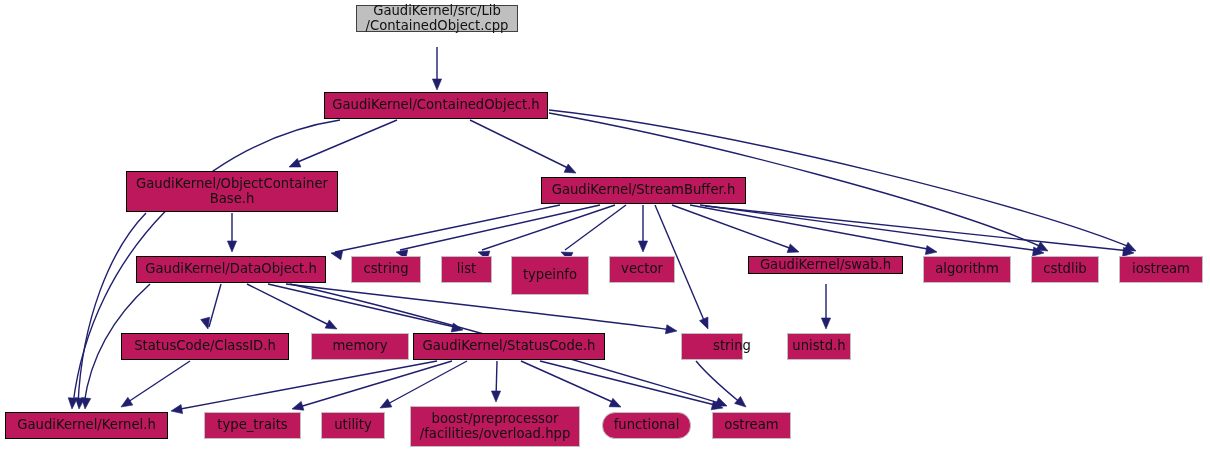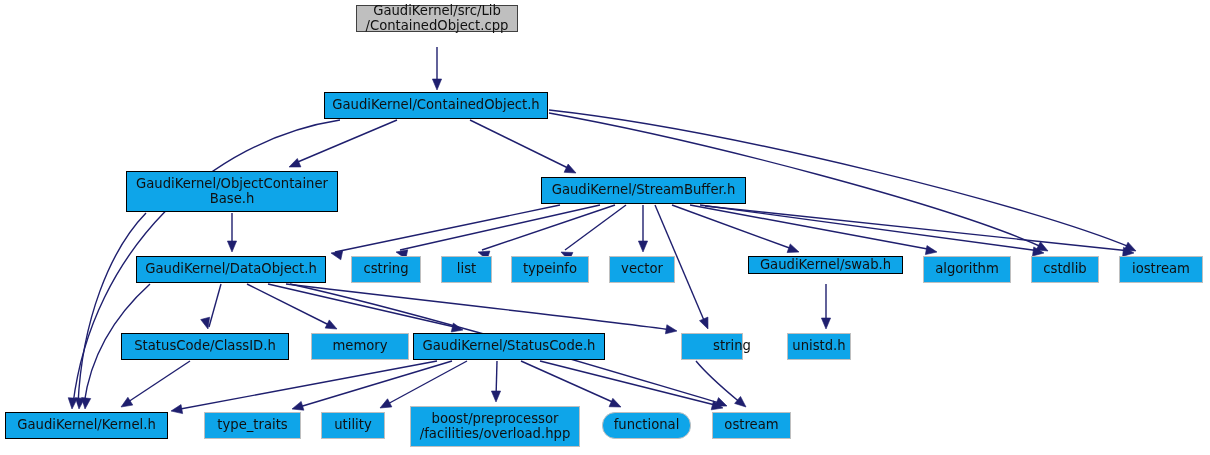--- a/index.html
+++ b/index.html
@@ -32,21 +32,21 @@
     stroke: #1f1f6e;
     stroke-width: 0.6px;
   }
   .node-box {
     position: absolute;
     box-sizing: border-box;
     display: flex;
     align-items: center;
     justify-content: center;
     text-align: center;
-    background: #0ea5e9;
+    background: #be185d;
     border: 1px solid #bfbfbf;
     color: #101010;
     font-size: 13.2px;
     line-height: 1.12;
     white-space: pre-line;
     letter-spacing: 0px;
   }
   .node-box.strong {
     border: 1.6px solid #000000;
   }
@@ -130,21 +130,21 @@
   <div id="node-layer">
       <div class="node-box root" style="left: 356px; top: 5px; width: 162px; height: 27px;">GaudiKernel/src/Lib
 /ContainedObject.cpp</div>
       <div class="node-box strong" style="left: 324px; top: 92px; width: 224px; height: 27px;">GaudiKernel/ContainedObject.h</div>
       <div class="node-box strong" style="left: 126px; top: 171px; width: 212px; height: 41px;">GaudiKernel/ObjectContainer
 Base.h</div>
       <div class="node-box strong" style="left: 541px; top: 177px; width: 205px; height: 27px;">GaudiKernel/StreamBuffer.h</div>
       <div class="node-box strong" style="left: 136px; top: 256px; width: 190px; height: 27px;">GaudiKernel/DataObject.h</div>
       <div class="node-box" style="left: 351px; top: 256px; width: 70px; height: 27px; text-align: right;">cstring</div>
       <div class="node-box" style="left: 441px; top: 256px; width: 51px; height: 27px;">list</div>
-      <div class="node-box" style="left: 511px; top: 256px; width: 78px; height: 27px;">typeinfo</div>
+      <div class="node-box" style="left: 511px; top: 256px; width: 78px; height: 39px;">typeinfo</div>
       <div class="node-box" style="left: 609px; top: 256px; width: 66px; height: 27px;">vector</div>
       <div class="node-box strong" style="left: 748px; top: 256px; width: 155px; height: 18px;">GaudiKernel/swab.h</div>
       <div class="node-box" style="left: 923px; top: 256px; width: 88px; height: 27px;">algorithm</div>
       <div class="node-box" style="left: 1031px; top: 256px; width: 68px; height: 27px;">cstdlib</div>
       <div class="node-box" style="left: 1119px; top: 256px; width: 84px; height: 27px;">iostream</div>
       <div class="node-box strong" style="left: 121px; top: 333px; width: 168px; height: 27px;">StatusCode/ClassID.h</div>
       <div class="node-box" style="left: 311px; top: 333px; width: 98px; height: 27px;">memory</div>
       <div class="node-box strong" style="left: 413px; top: 333px; width: 192px; height: 27px;">GaudiKernel/StatusCode.h</div>
       <div class="node-box" style="left: 681px; top: 333px; width: 62px; height: 27px; padding-left: 40px;">string</div>
       <div class="node-box" style="left: 787px; top: 333px; width: 64px; height: 27px;">unistd.h</div>

